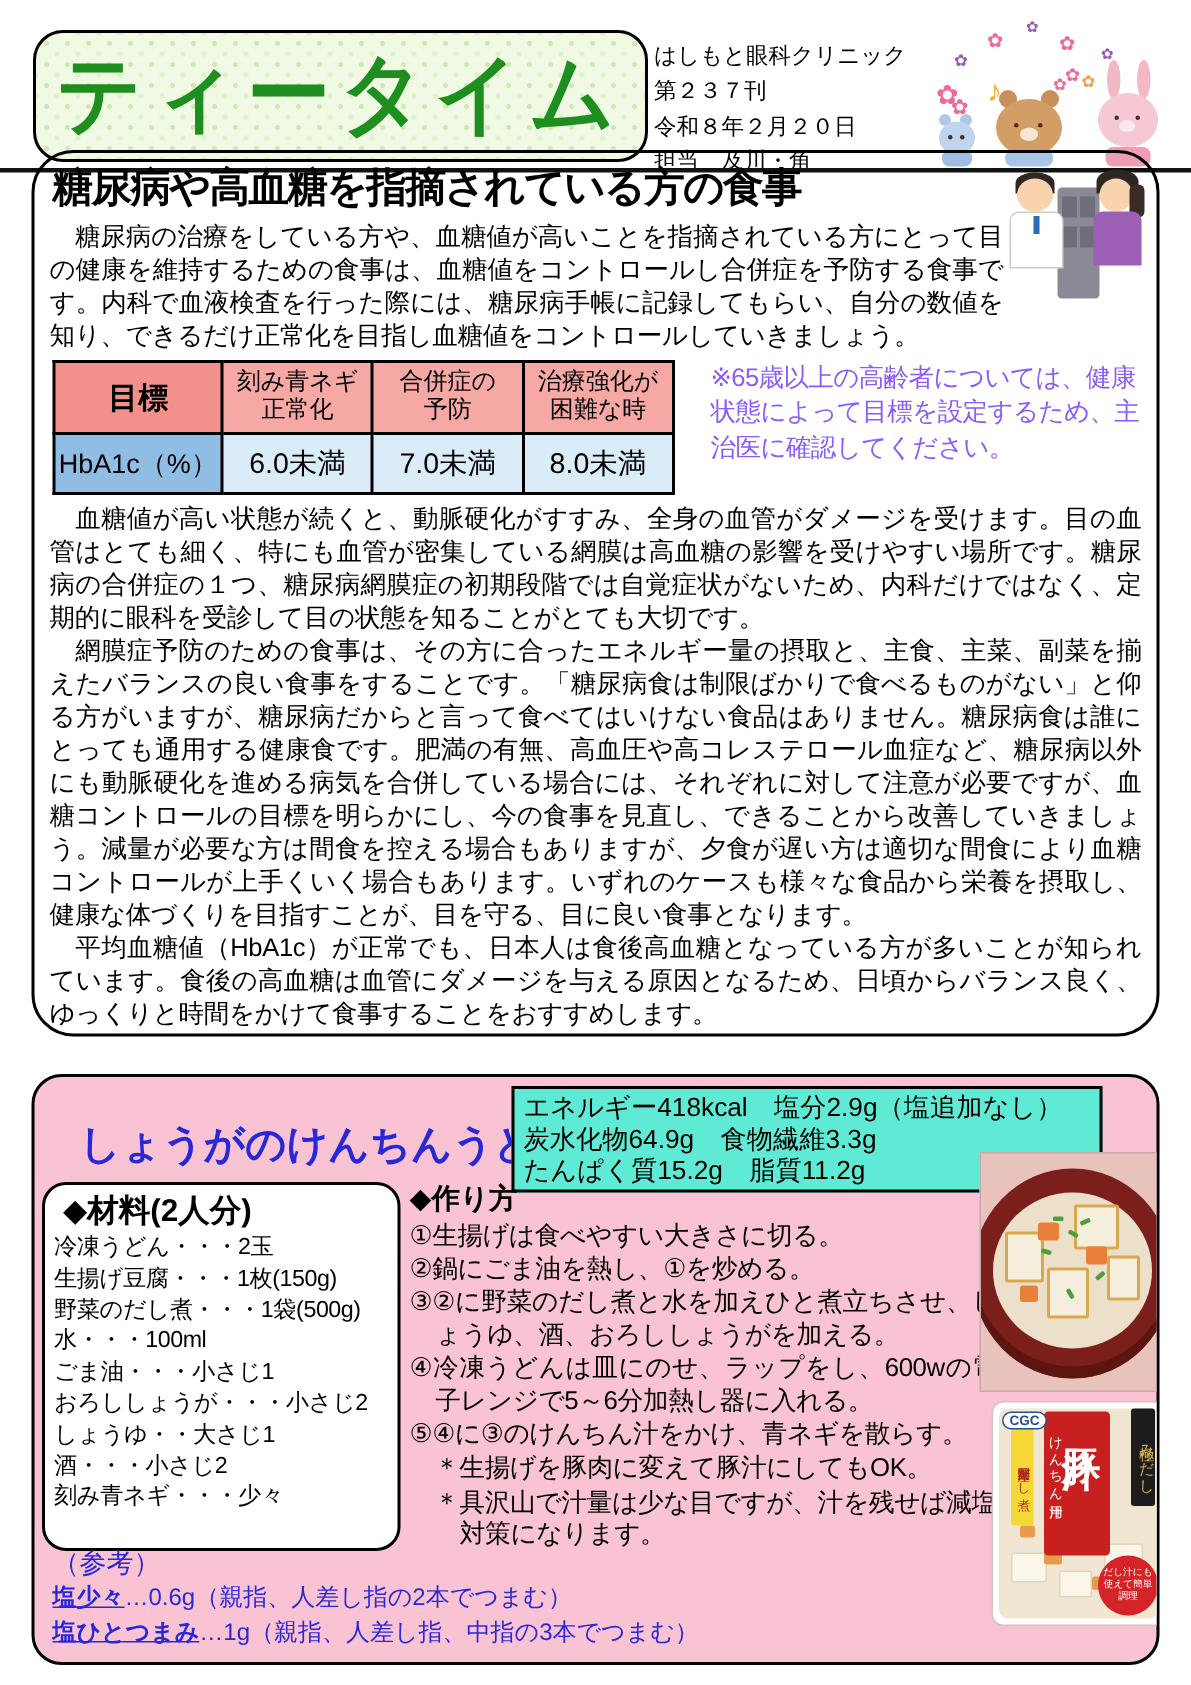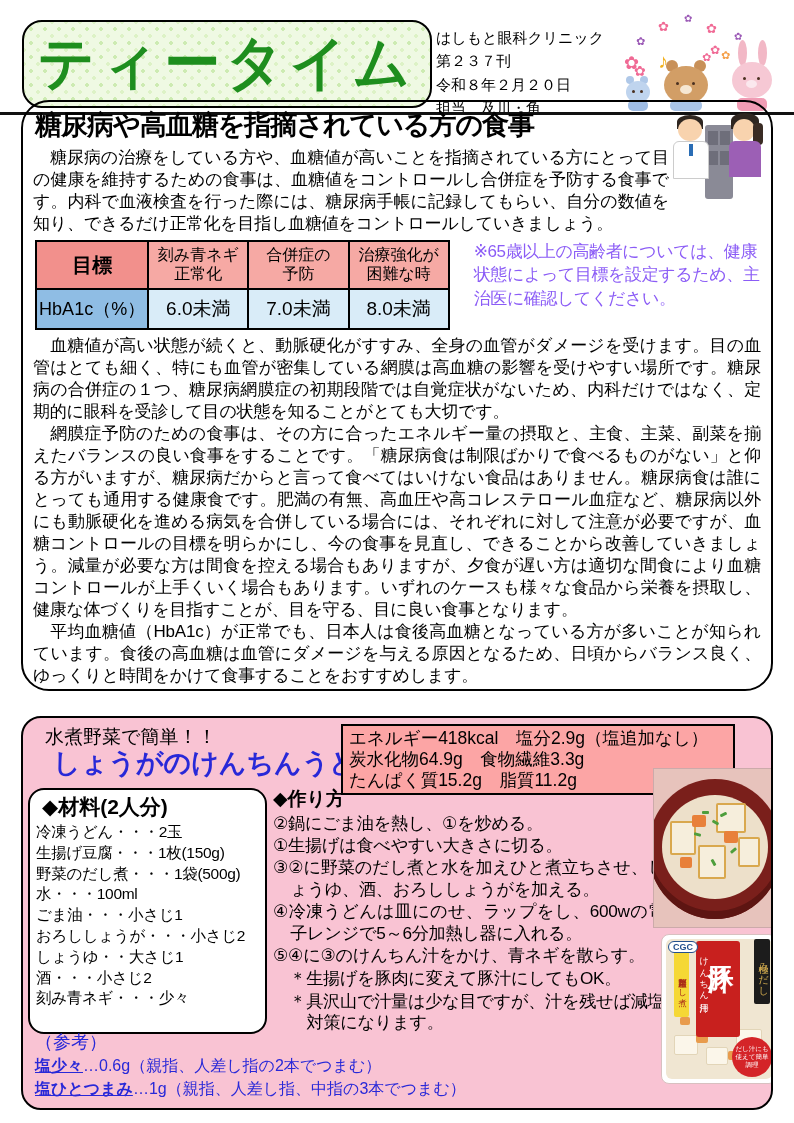--- a/index.html
+++ b/index.html
@@ -45,21 +45,21 @@
   .cell-rowlabel{background:#8FBDE4;height:38px;font-size:18px;}
   .cell-value{background:#D9ECF8;height:38px;font-size:19px;}
   .table-note{color:#8b5cf6;font-size:17px;line-height:1.38;width:300px;letter-spacing:-0.4px;}
   
   .pink-box{position:absolute;left:21px;top:716px;width:752px;height:394px;
     box-sizing:border-box;border:2px solid #000;border-radius:20px;
     background:#F9C3D3;overflow:hidden;}
   .recipe-catch{position:absolute;left:22px;top:6px;font-size:19px;}
   .recipe-title{position:absolute;left:30px;top:27px;font-size:27px;font-weight:bold;color:#2828D8;white-space:nowrap;}
   .nutrition-box{position:absolute;left:318px;top:6px;width:394px;box-sizing:border-box;
-    background:#fca5a5;border:2px solid #000;padding:2px 6px;font-size:17.5px;line-height:21px;}
+    background:#5eead4;border:2px solid #000;padding:2px 6px;font-size:17.5px;line-height:21px;}
   .nutrition-box div{white-space:nowrap;}
   .ingredients-box{position:absolute;left:5px;top:70px;width:239px;height:246px;box-sizing:border-box;
     background:#fff;border:2px solid #000;border-radius:16px;padding:3px 6px;}
   .ingredients-heading{font-size:21px;font-weight:bold;margin:0 0 1px 6px;white-space:nowrap;}
   .ingredient{font-size:15.5px;line-height:20.8px;letter-spacing:-0.3px;white-space:nowrap;}
   .steps-col{position:absolute;left:250px;top:68px;width:392px;}
   .steps-heading{font-size:19px;font-weight:bold;}
   .step{font-size:17.2px;line-height:22px;padding-left:1em;text-indent:-1em;letter-spacing:-0.3px;text-align:justify;}
   .recipe-notes{position:absolute;left:256px;top:250px;width:400px;}
   .recipe-note{font-size:17.2px;line-height:21px;padding-left:1.6em;text-indent:-1em;letter-spacing:-0.3px;margin-bottom:2px;}
@@ -212,21 +212,20 @@
     <div class="table-note">※65歳以上の高齢者については、健康状態によって目標を設定するため、主治医に確認してください。</div>
   </div>
 
   <p class="body-p">　血糖値が高い状態が続くと、動脈硬化がすすみ、全身の血管がダメージを受けます。目の血管はとても細く、特にも血管が密集している網膜は高血糖の影響を受けやすい場所です。糖尿病の合併症の１つ、糖尿病網膜症の初期段階では自覚症状がないため、内科だけではなく、定期的に眼科を受診して目の状態を知ることがとても大切です。</p>
   <p class="body-p">　網膜症予防のための食事は、その方に合ったエネルギー量の摂取と、主食、主菜、副菜を揃えたバランスの良い食事をすることです。「糖尿病食は制限ばかりで食べるものがない」と仰る方がいますが、糖尿病だからと言って食べてはいけない食品はありません。糖尿病食は誰にとっても通用する健康食です。肥満の有無、高血圧や高コレステロール血症など、糖尿病以外にも動脈硬化を進める病気を合併している場合には、それぞれに対して注意が必要ですが、血糖コントロールの目標を明らかにし、今の食事を見直し、できることから改善していきましょう。減量が必要な方は間食を控える場合もありますが、夕食が遅い方は適切な間食により血糖コントロールが上手くいく場合もあります。いずれのケースも様々な食品から栄養を摂取し、健康な体づくりを目指すことが、目を守る、目に良い食事となります。</p>
   <p class="body-p">　平均血糖値（HbA1c）が正常でも、日本人は食後高血糖となっている方が多いことが知られています。食後の高血糖は血管にダメージを与える原因となるため、日頃からバランス良く、ゆっくりと時間をかけて食事することをおすすめします。</p>
 </div>
 
 <div class="pink-box">
 
-  <div class="recipe-catch">水煮野菜で簡単！！</div>
   <div class="recipe-title">しょうがのけんちんうどん</div>
 
   <div class="nutrition-box">
     <div>エネルギー418kcal　塩分2.9g（塩追加なし）</div>
     <div>炭水化物64.9g　食物繊維3.3g</div>
     <div>たんぱく質15.2g　脂質11.2g</div>
   </div>
 
   <div class="ingredients-box">
     <div class="ingredients-heading">◆材料(2人分)</div>
@@ -236,22 +235,22 @@
     <div class="ingredient">水・・・100ml</div>
     <div class="ingredient">ごま油・・・小さじ1</div>
     <div class="ingredient">おろししょうが・・・小さじ2</div>
     <div class="ingredient">しょうゆ・・大さじ1</div>
     <div class="ingredient">酒・・・小さじ2</div>
     <div class="ingredient">刻み青ネギ・・・少々</div>
   </div>
 
   <div class="steps-col">
     <div class="steps-heading">◆作り方</div>
+    <div class="step">①生揚げは食べやすい大きさに切る。</div>
     <div class="step">②鍋にごま油を熱し、①を炒める。</div>
-    <div class="step">①生揚げは食べやすい大きさに切る。</div>
     <div class="step">③②に野菜のだし煮と水を加えひと煮立ちさせ、しょうゆ、酒、おろししょうがを加える。</div>
     <div class="step">④冷凍うどんは皿にのせ、ラップをし、600wの電子レンジで5～6分加熱し器に入れる。</div>
     <div class="step">⑤④に③のけんちん汁をかけ、青ネギを散らす。</div>
   </div>
 
   <div class="recipe-notes">
     <div class="recipe-note">＊生揚げを豚肉に変えて豚汁にしてもOK。</div>
     <div class="recipe-note">＊具沢山で汁量は少な目ですが、汁を残せば減塩対策になります。</div>
   </div>
 

